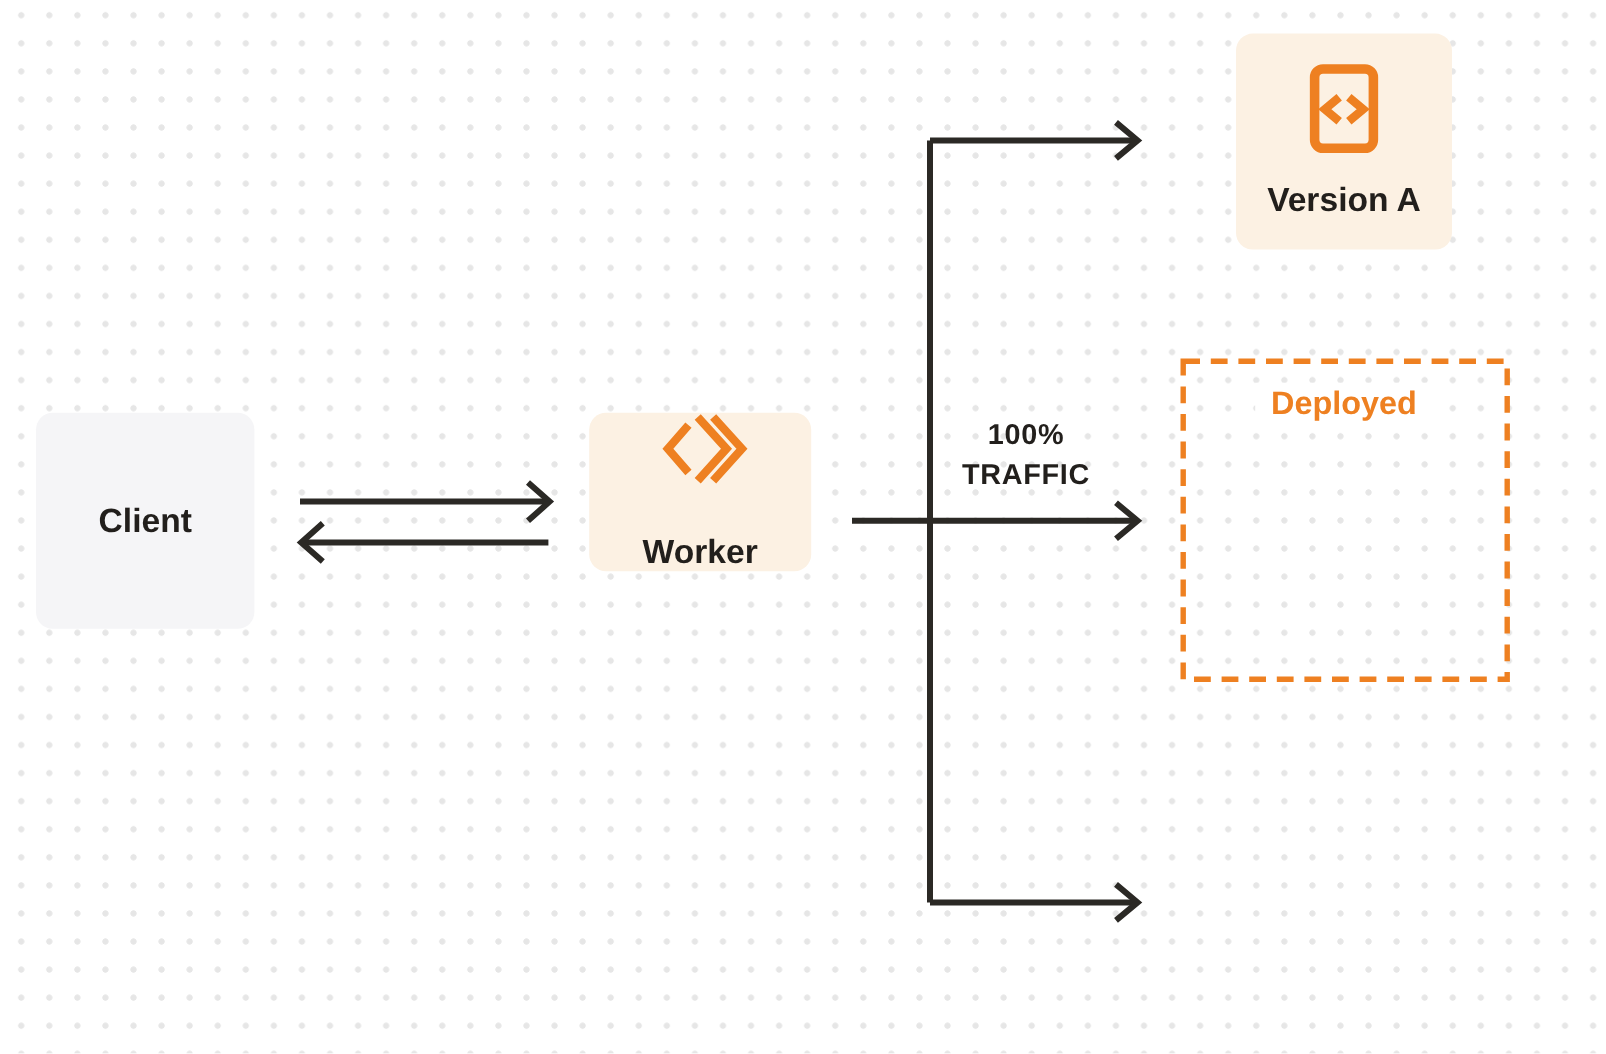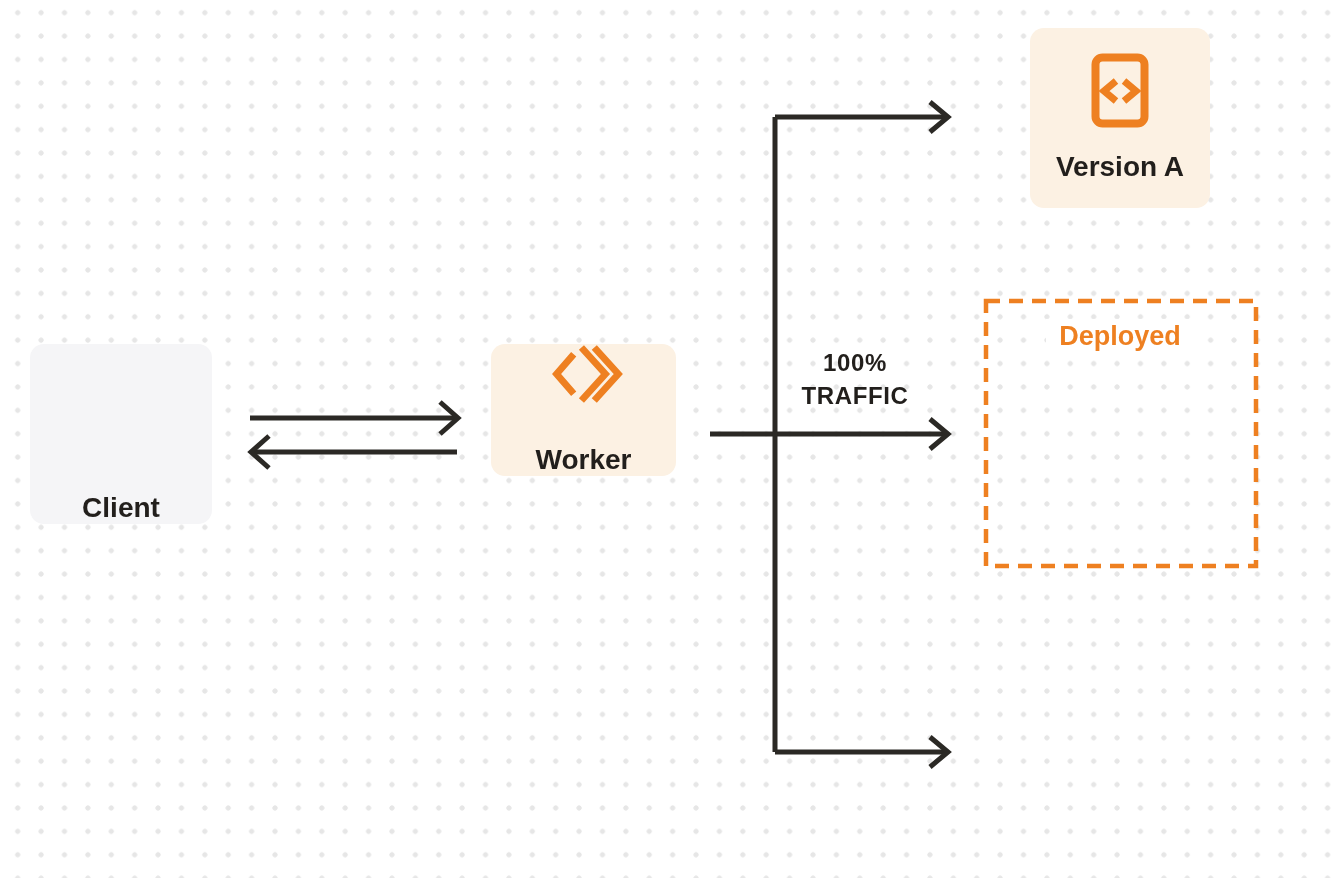--- a/index.html
+++ b/index.html
@@ -34,21 +34,20 @@
     font-weight: 700;
     font-size: 28px;
     color: #221f1c;
     white-space: nowrap;
   }
 
   .node-client {
     left: 30px; top: 344px;
     width: 182px; height: 180px;
     background: #f5f5f7;
-    justify-content: flex-end;
   }
 
   .node-worker {
     left: 491px; top: 344px;
     width: 185px; height: 132px;
     background: #fcf1e3;
     gap: 40px;
   }
 
   .node-version {

